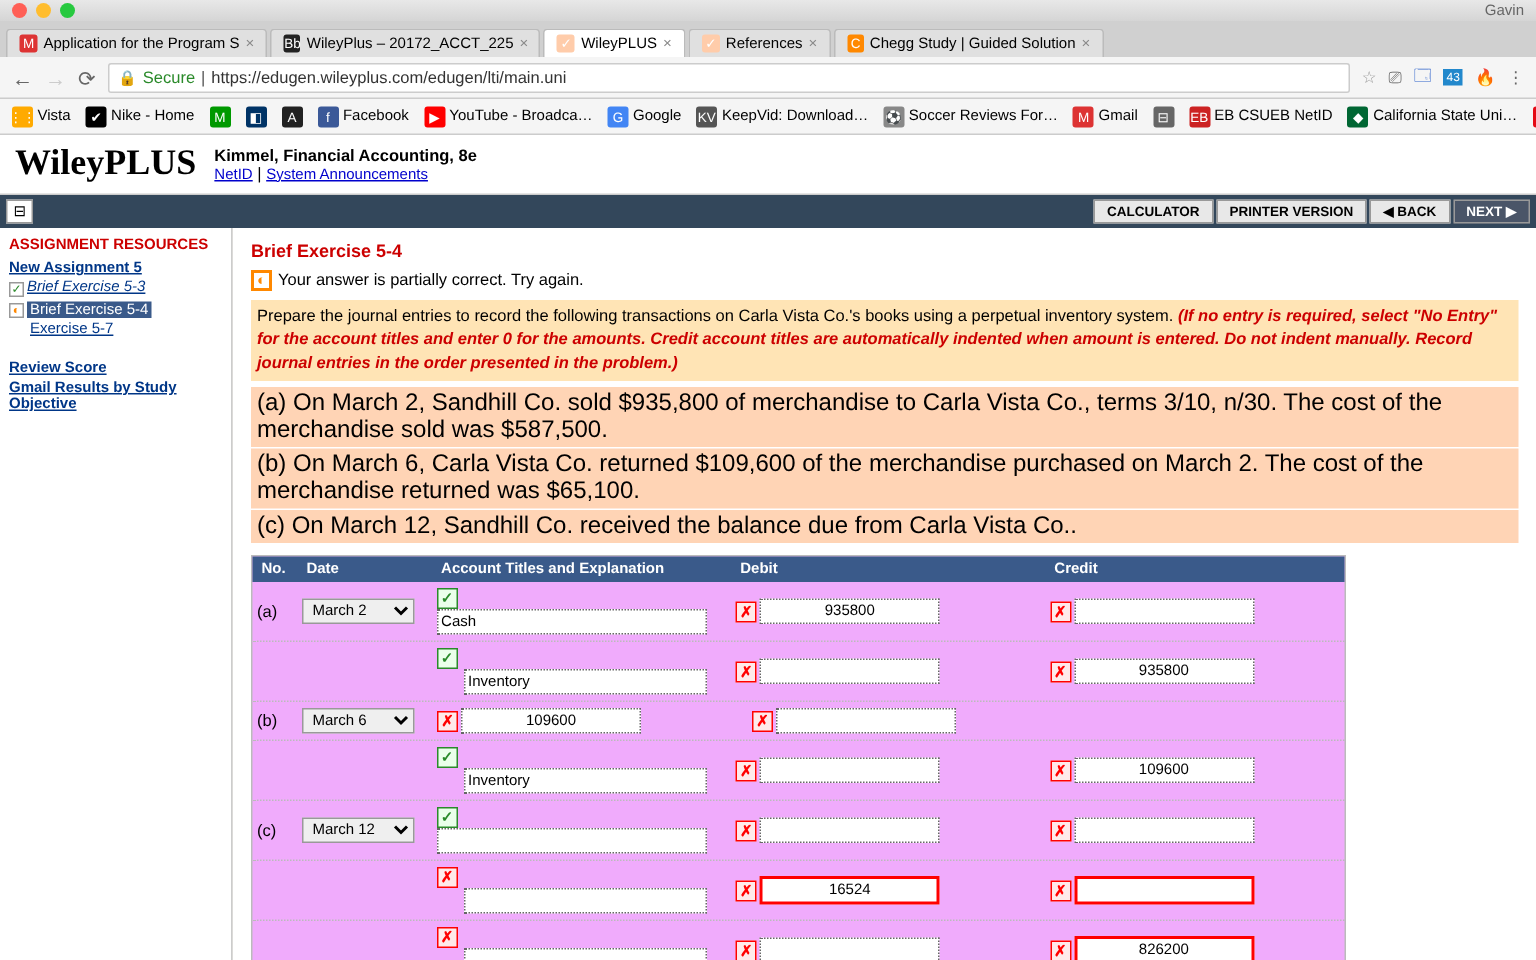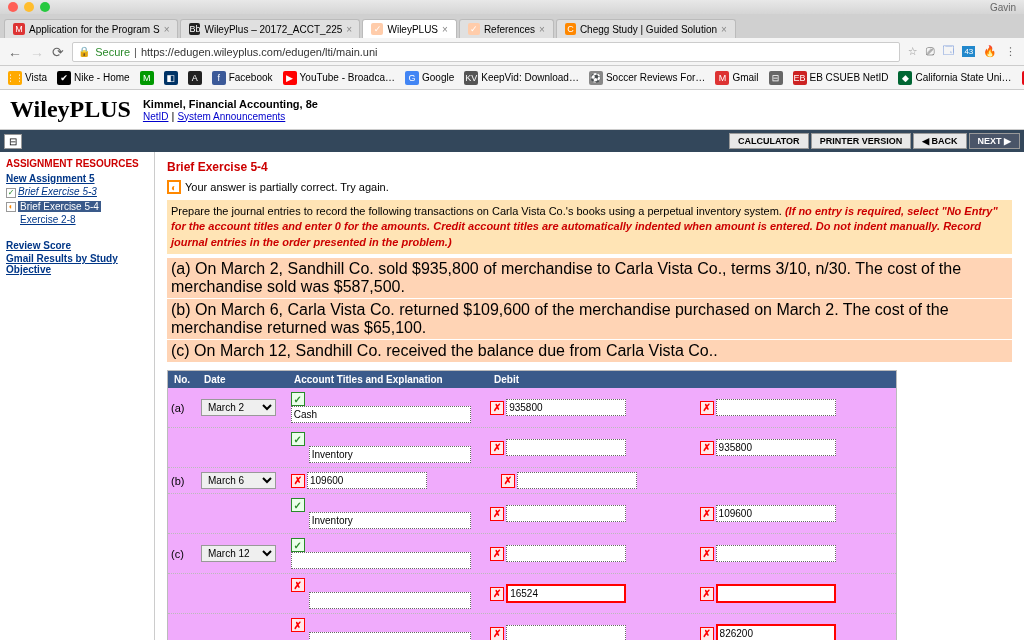--- a/index.html
+++ b/index.html
@@ -49,21 +49,21 @@
 .col-no{width:30px}
 .col-date{width:90px}
 .col-acct{width:200px}
 .col-debit{width:210px}
 .col-credit{width:200px}
 .jt-row{display:flex;align-items:center;padding:4px 0;border-bottom:1px dotted #bbb}
 .jt-row>div{padding:0 3px}
 .date-select{border:1px solid #999;background:#efefef;padding:1px 2px;font-size:10px;width:75px}
 .acct-input{border:1px dotted #666;background:#fff;padding:2px;font-size:10px;width:180px}
 .acct-input.indent{margin-left:18px;width:162px}
-.amt-input{border:1px dotted #666;background:#fff;padding:2px;font-size:10px;width:120px;text-align:left}
+.amt-input{border:1px dotted #666;background:#fff;padding:2px;font-size:10px;width:120px;text-align:center}
 .mark{width:14px;height:14px;display:inline-flex;align-items:center;justify-content:center;font-size:10px;font-weight:bold;border:1px solid}
 .mark.ok{border-color:#2a8a2a;color:#2a8a2a;background:#eaffea}
 .mark.bad{border-color:#f00;color:#f00;background:#ffeaea}
 .err-box{border:2px solid #f00!important}
 .btns-row{margin-top:10px;display:flex;gap:160px}
 .link-btn{border:1px solid #999;background:#fff;padding:4px 10px;font-size:9px;font-weight:bold;color:#3a5a8a;cursor:pointer}
 .amt-group{display:flex;align-items:center;gap:2px}
 </style>
 </head>
 <body>
@@ -207,21 +207,21 @@
     <a href="#" style="font-weight:bold">New Assignment 5</a>
     <div class="item">
         <span class="chk" style="color:#2a8a2a">✓</span>
         <a href="#" style="font-style:italic">Brief Exercise 5-3</a>
       </div>
     <div class="item">
         <span class="chk" style="color:#f80">◐</span>
         <span class="selected-item">Brief Exercise 5-4</span>
       </div>
     <div class="item" style="margin-left:14px">
-        <a href="#">Exercise 2-8</a>
+        <a href="#">Exercise 5-7</a>
       </div>
     <br>
     <a href="#" style="font-weight:bold">Review Score</a>
     <a href="#" style="font-weight:bold">Gmail Results by Study Objective</a>
   </div>
 
   <div class="content">
     <div class="ex-title">Brief Exercise 5-4</div>
     <div class="feedback">
       <span class="fb-icon">◐</span>
@@ -233,20 +233,21 @@
     <div class="sub-instr">(a)   On March 2, Sandhill Co. sold $935,800 of merchandise to Carla Vista Co., terms 3/10, n/30. The cost of the merchandise sold was $587,500.</div>
     <div class="sub-instr">(b)   On March 6, Carla Vista Co. returned $109,600 of the merchandise purchased on March 2. The cost of the merchandise returned was $65,100.</div>
     <div class="sub-instr">(c)   On March 12, Sandhill Co. received the balance due from Carla Vista Co..</div>
 
     <div class="journal-table">
       <div class="jt-head">
         <div class="col-no">No.</div>
         <div class="col-date">Date</div>
         <div class="col-acct">Account Titles and Explanation</div>
         <div class="col-debit">Debit</div>
+        <div class="col-credit">Credit</div>
       </div>
       <div id="jt-body">
           <div class="jt-row">
             <div class="col-no">(a)</div>
             <div class="col-date"><select class="date-select"><option>March 2</option></select></div>
             <div class="col-acct"><span class="mark ok">✓</span><input class="acct-input " value="Cash" style=""></div>
             <div class="col-debit">
               <div class="amt-group">
                 <span class="mark bad">✗</span>
                 <input class="amt-input " value="935800" style="">

